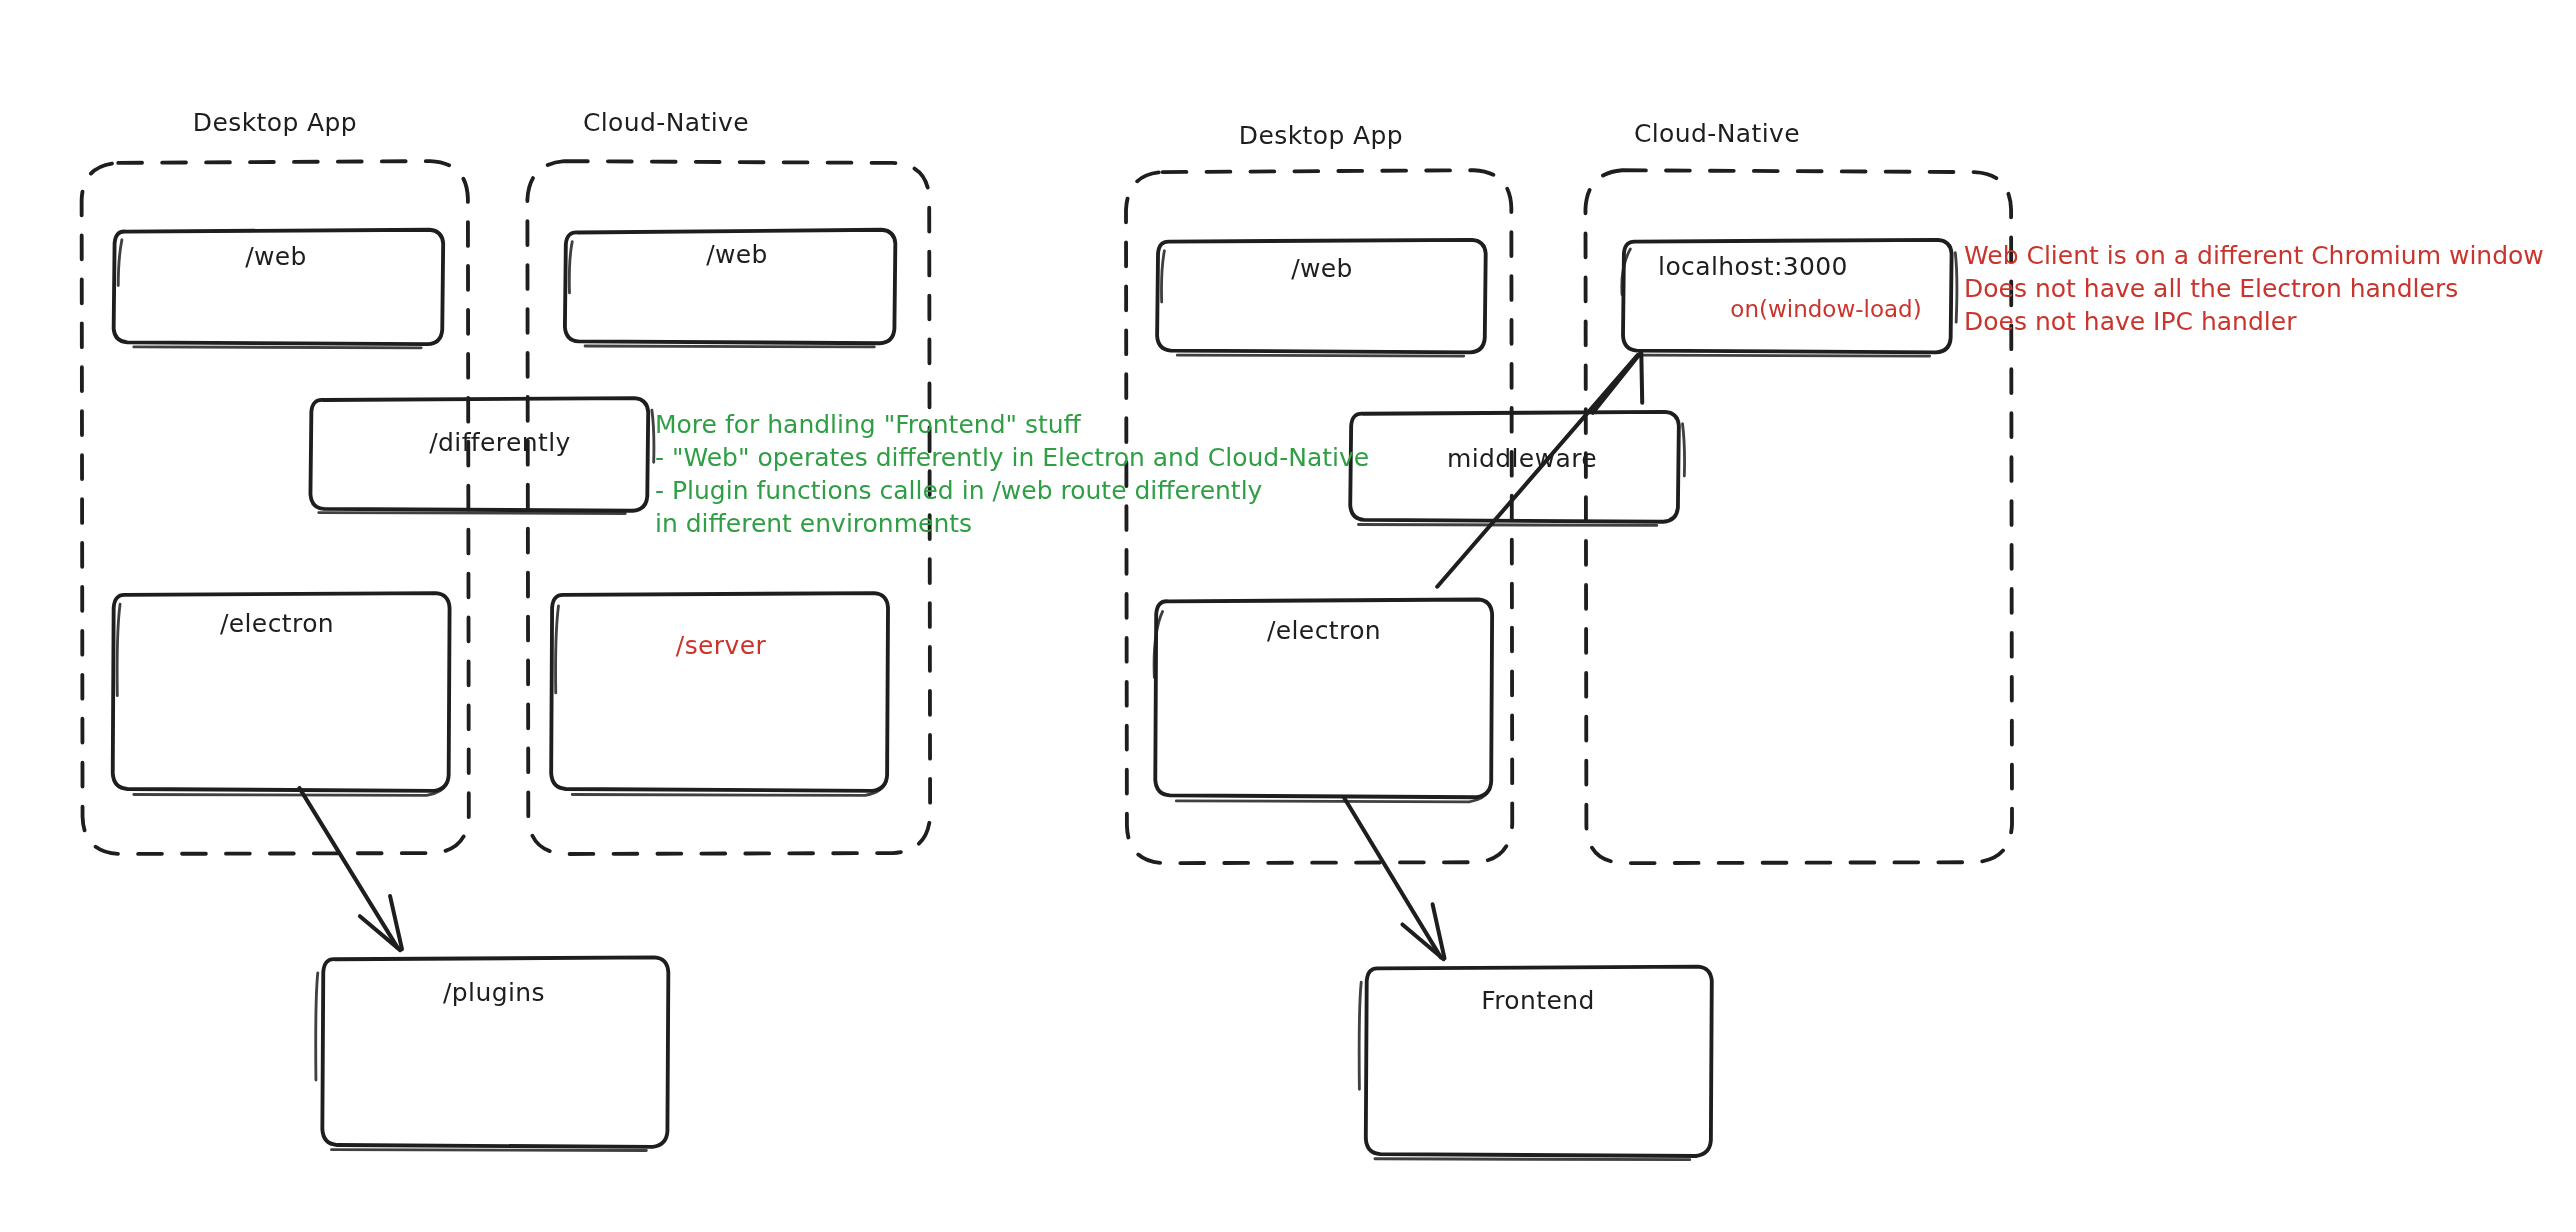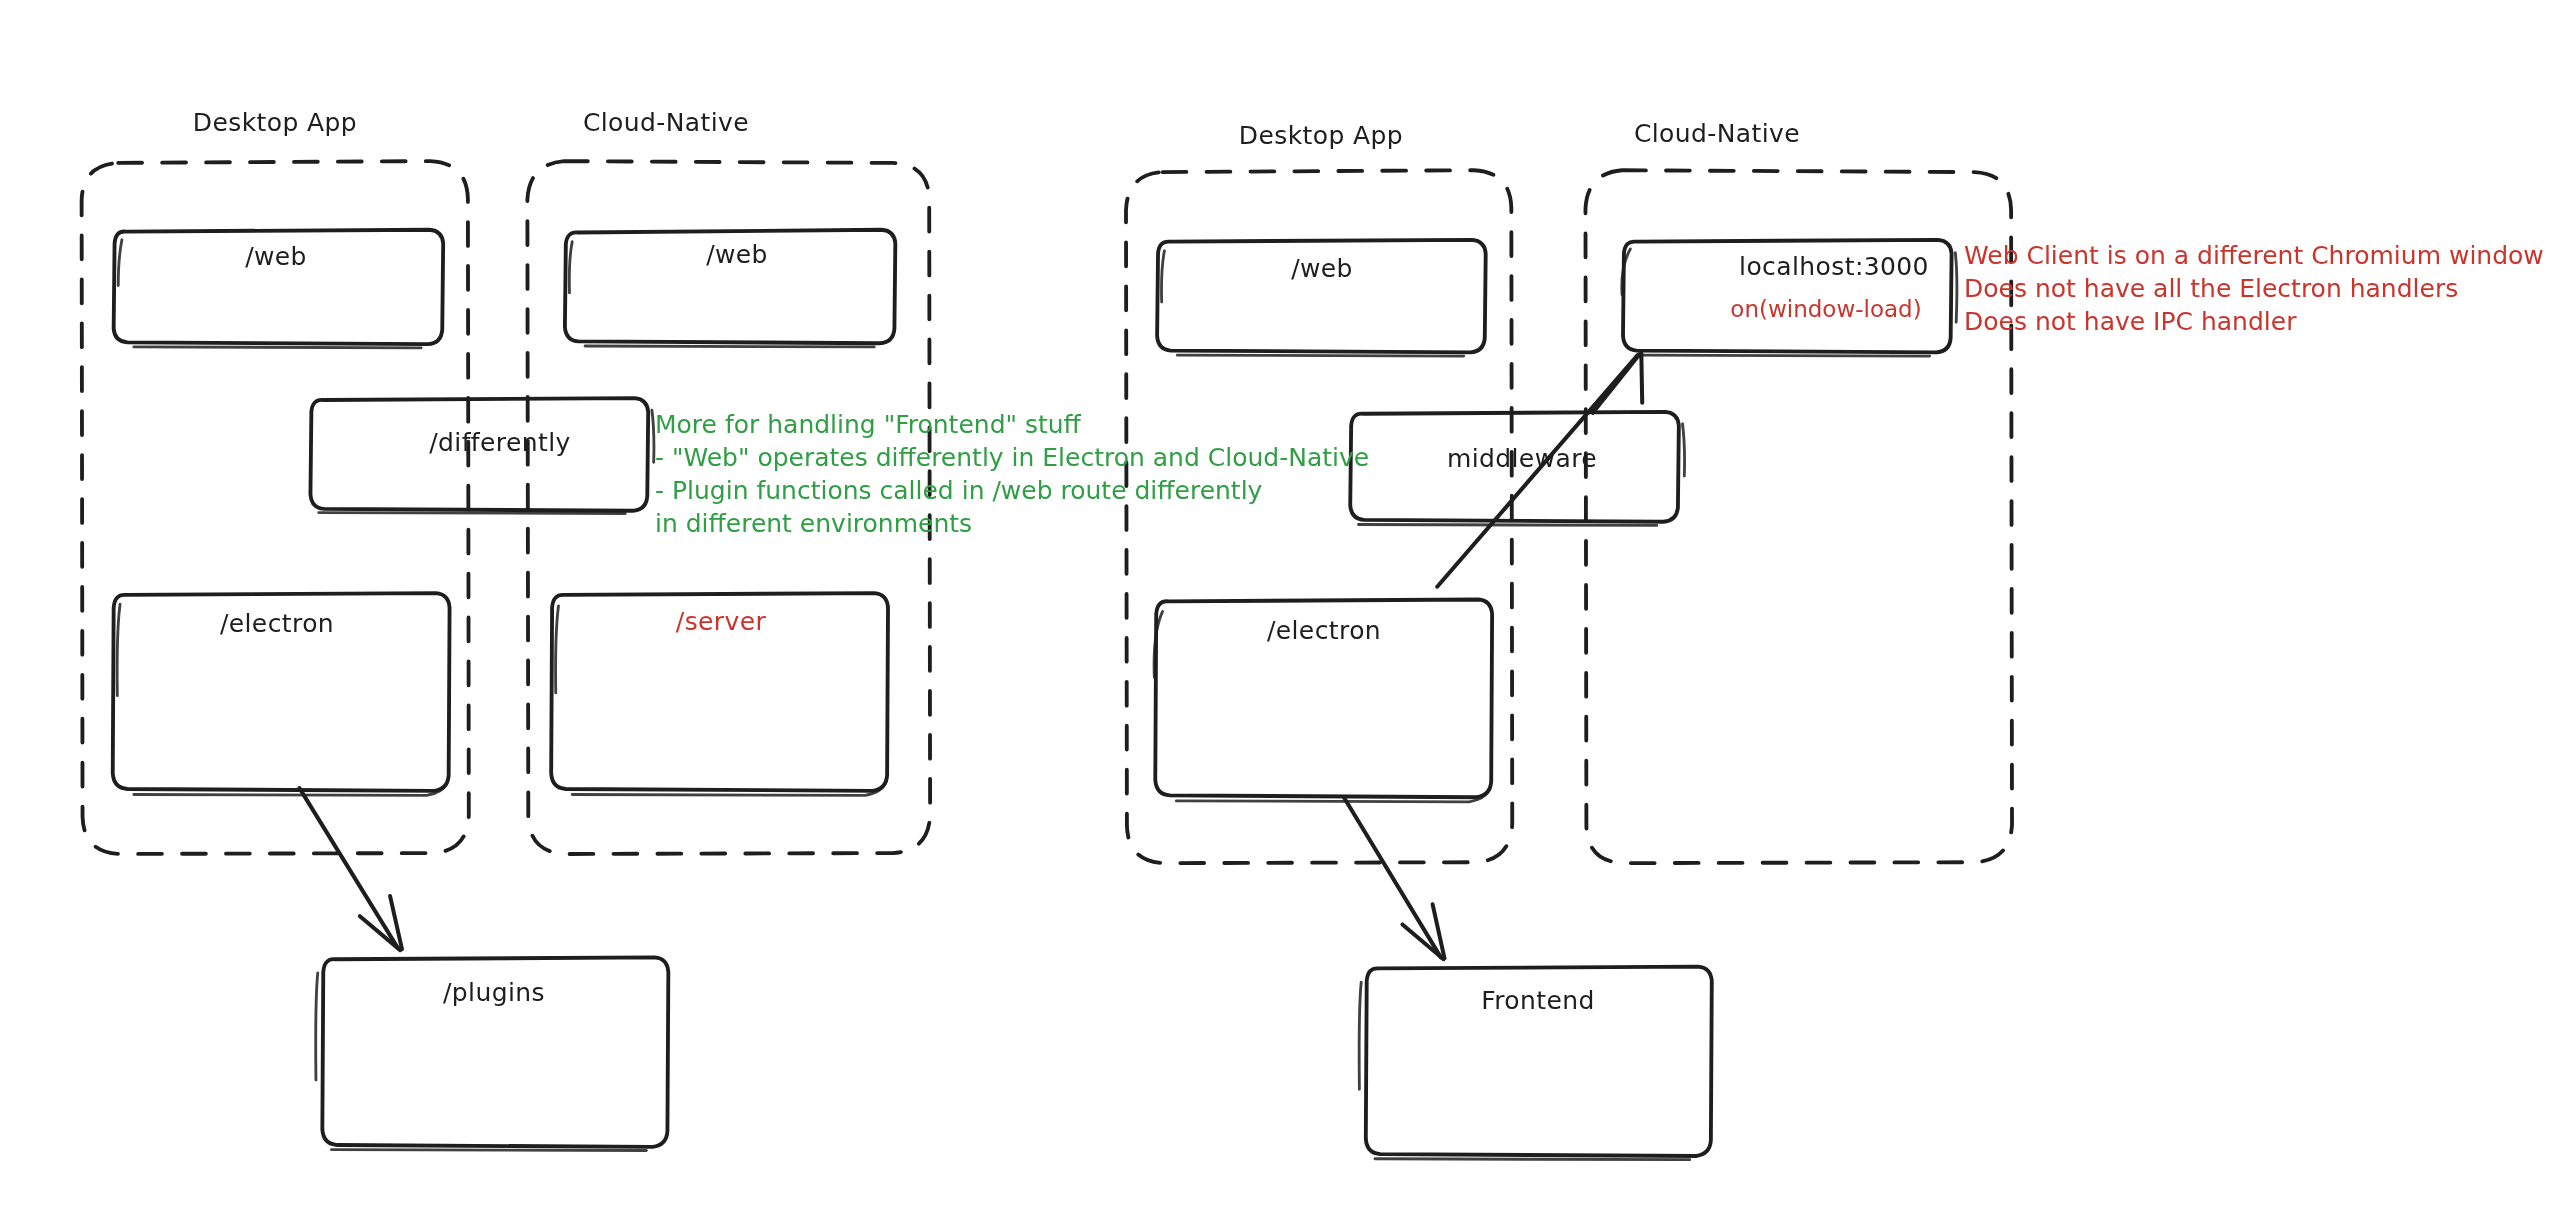--- a/index.html
+++ b/index.html
@@ -31,21 +31,21 @@
   .group-title {
     font-size: 25px;
     text-align: center;
     transform: translateX(-50%);
   }
   .box-label {
     font-size: 25px;
     text-align: center;
     transform: translateX(-50%);
   }
-  .box-label.red { color: #c9342c; }
+  .box-label.red { color: #c9342c; margin-top: 24px; }
   .note {
     position: absolute;
     font-size: 25px;
     line-height: 1.32;
     white-space: pre;
   }
   .note.green { color: #2f9e44; }
   .note.red { color: #c9342c; }
   .sub-label {
     position: absolute;
@@ -195,21 +195,21 @@
   <div class="label box-label" style="left:737px; top:240px;">/web</div>
   <div class="label box-label" style="left:500px; top:428px;">/differently</div>
   <div class="label box-label" style="left:277px; top:609px;">/electron</div>
   <div class="label box-label red" style="left:721px; top:607px;">/server</div>
   <div class="label box-label" style="left:494px; top:978px;">/plugins</div>
 
   <div class="label group-title" style="left:1321px; top:121px;">Desktop App</div>
   <div class="label group-title" style="left:1717px; top:119px;">Cloud-Native</div>
 
   <div class="label box-label" style="left:1322px; top:254px;">/web</div>
-  <div class="label box-label" style="left:1834px; top:252px;">localhost:3000</div>
+  <div class="label box-label" style="left:1753px; top:252px;">localhost:3000</div>
   <div class="sub-label" style="left:1826px; top:296px;">on(window-load)</div>
   <div class="label box-label" style="left:1522px; top:444px;">middleware</div>
   <div class="label box-label" style="left:1324px; top:616px;">/electron</div>
   <div class="label box-label" style="left:1538px; top:986px;">Frontend</div>
 
   <div class="note green" style="left:655px; top:408px;">More for handling "Frontend" stuff
 - "Web" operates differently in Electron and Cloud-Native
 - Plugin functions called in /web route differently
 in different environments</div>
 

